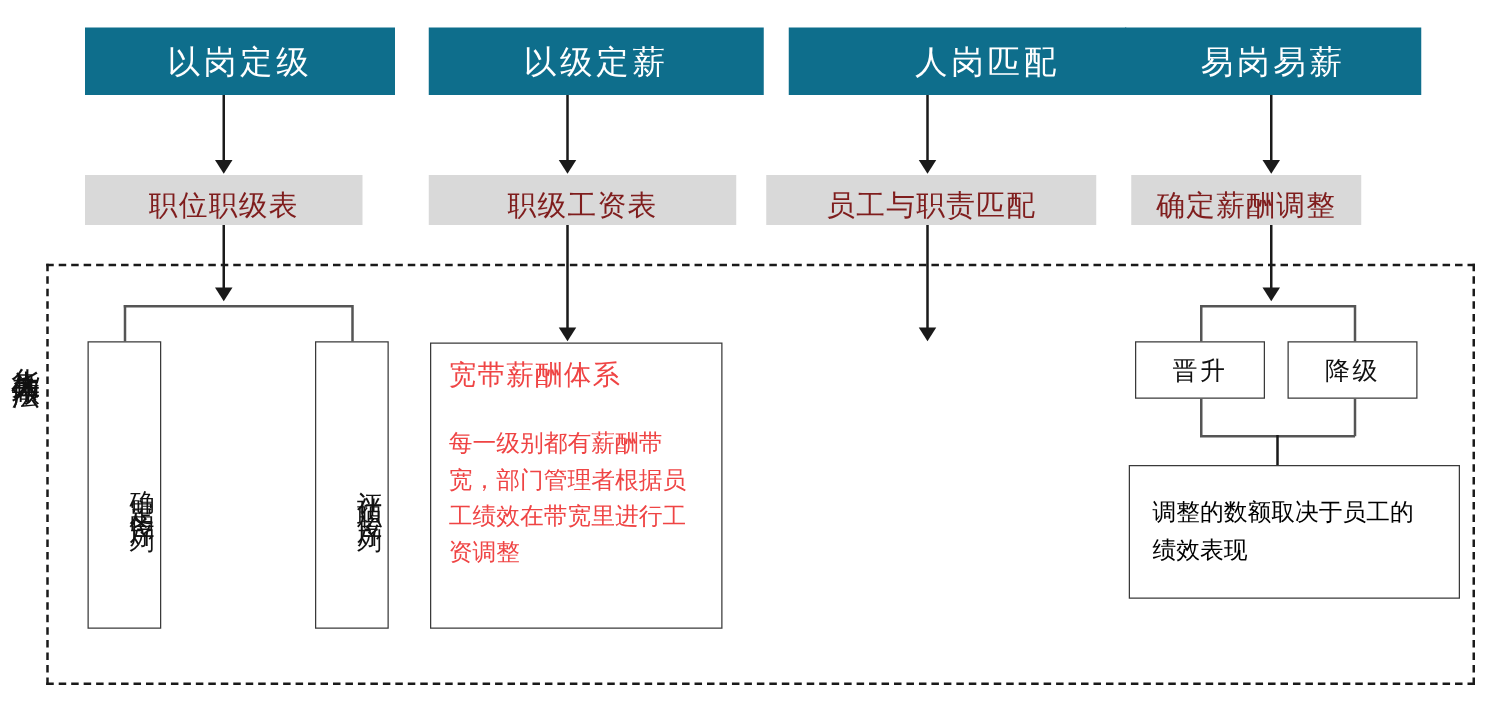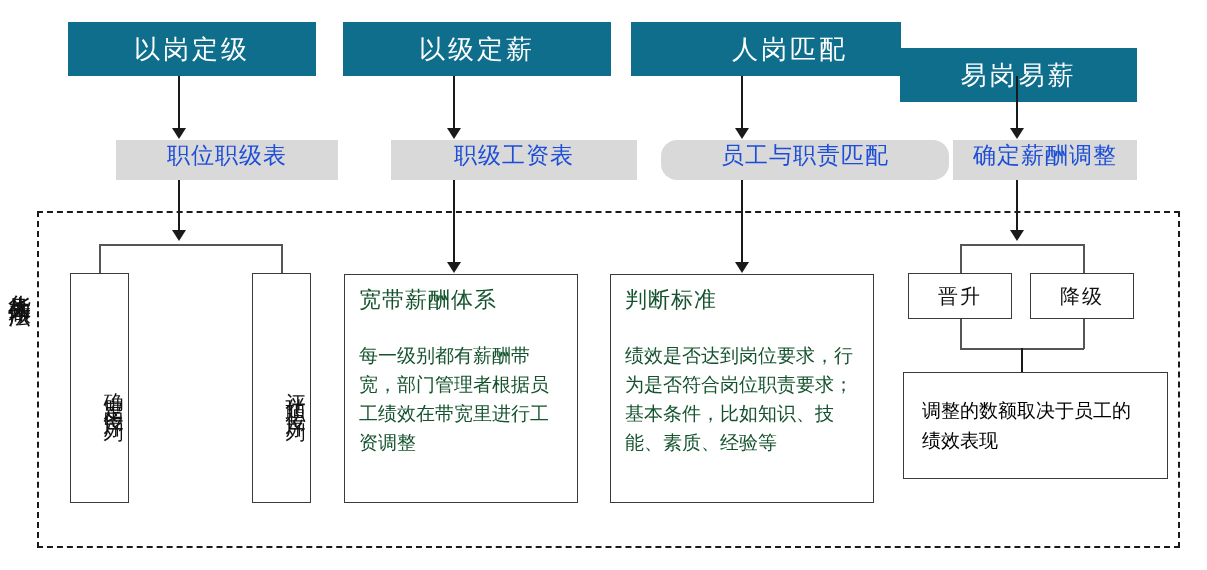--- a/index.html
+++ b/index.html
@@ -16,26 +16,25 @@
     display:flex;align-items:center;justify-content:center;
     color:#ffffff;
     font-size:26px;
     letter-spacing:3px;
     font-family:"DejaVu Serif","Liberation Serif",serif;
   }
 
   
   .grey{
     position:absolute;
-    display:flex;align-items:flex-start;justify-content:center;
-    color:#1d4ed8;
+    display:flex;align-items:flex-end;justify-content:center;
+    color:#7f1d1d;
     font-size:23px;
     letter-spacing:1px;
     font-family:"DejaVu Serif","Liberation Serif",serif;
-    margin-left:48px;
   }
 
   
   .dashed-region{
     position:absolute;
     border:2px dashed #1a1a1a;
     background:transparent;
   }
 
   
@@ -63,21 +62,21 @@
     text-orientation:upright;
     display:flex;align-items:flex-start;justify-content:center;
     padding-top:14px;
     font-size:20px;
     letter-spacing:6px;
     color:#111;
     font-family:"DejaVu Serif","Liberation Serif",serif;
   }
   .obox.text{
     padding:10px 12px 10px 14px;
-    color:#14532d;
+    color:#ef4444;
     font-family:"DejaVu Serif","Liberation Serif",serif;
   }
   .obox .ttl{
     font-size:22px;
     letter-spacing:1px;
     display:block;
     margin-bottom:26px;
   }
   .obox .body{
     font-size:19px;
@@ -152,31 +151,27 @@
   <div class="obox text" style="left:344px;top:274px;width:234px;height:229px;">
     <span class="ttl">宽带薪酬体系</span>
     <span class="body">每一级别都有薪酬带宽，部门管理者根据员工绩效在带宽里进行工资调整</span>
   </div>
 
   <div class="hdr" style="left:631px;top:22px;width:222px;height:54px;background:#0E6E8C;padding-left:48px;">
     <span>人岗匹配</span>
   </div>
   <div class="vline" style="left:741px;top:76px;height:54px;"></div>
   <div class="arrow" style="left:735px;top:128px;"></div>
-  <div class="grey" style="left:613px;top:140px;width:288px;height:40px;background:#D9D9D9;border-radius:16px;">
+  <div class="grey" style="left:613px;top:140px;width:264px;height:40px;background:#D9D9D9;">
     <span>员工与职责匹配</span>
   </div>
   <div class="vline" style="left:741px;top:180px;height:84px;"></div>
   <div class="arrow" style="left:735px;top:262px;"></div>
-  <div class="obox text" style="left:610px;top:274px;width:264px;height:229px;">
-    <span class="ttl">判断标准</span>
-    <span class="body">绩效是否达到岗位要求，行为是否符合岗位职责要求；基本条件，比如知识、技能、素质、经验等</span>
-  </div>
-
-  <div class="hdr" style="left:900px;top:22px;width:237px;height:54px;background:#0E6E8C;margin-top:26px;">
+
+  <div class="hdr" style="left:900px;top:22px;width:237px;height:54px;background:#0E6E8C;">
     <span>易岗易薪</span>
   </div>
   <div class="vline" style="left:1016px;top:76px;height:54px;"></div>
   <div class="arrow" style="left:1010px;top:128px;"></div>
   <div class="grey" style="left:905px;top:140px;width:184px;height:40px;background:#D9D9D9;">
     <span>确定薪酬调整</span>
   </div>
   <div class="vline" style="left:1016px;top:180px;height:52px;"></div>
   <div class="arrow" style="left:1010px;top:230px;"></div>
 

